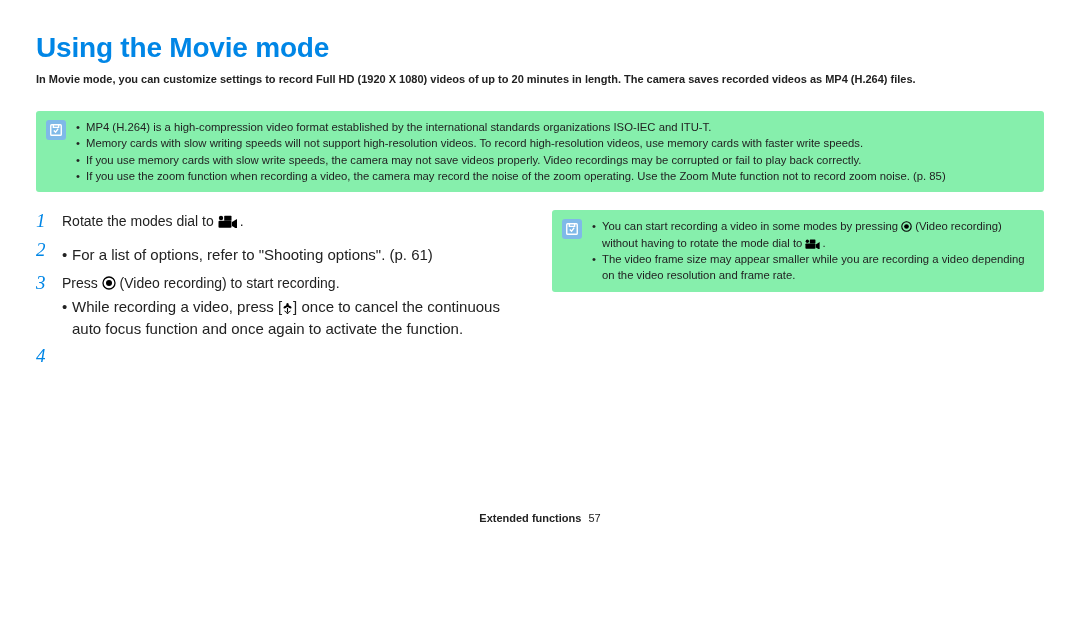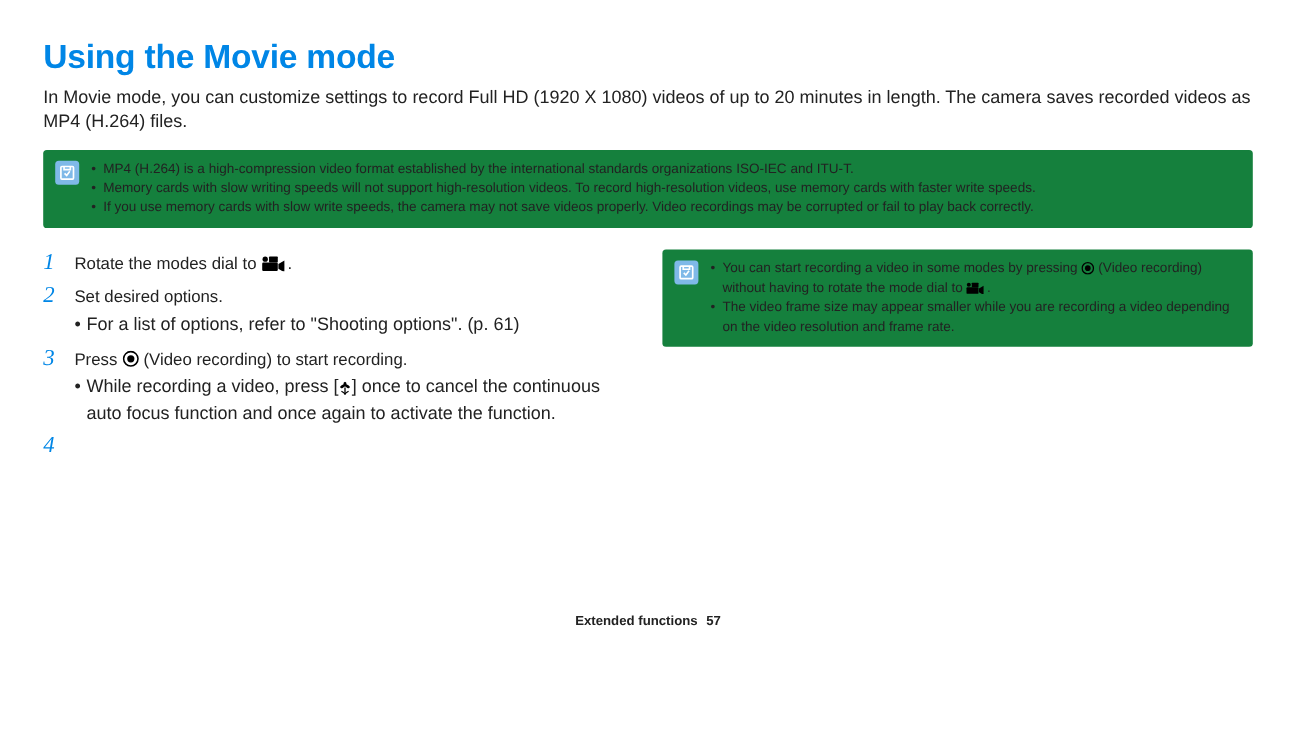--- a/index.html
+++ b/index.html
@@ -1,20 +1,20 @@
 <!DOCTYPE html>
 <html><head>
 <meta charset="utf-8">
 <style>
   * { box-sizing: border-box; margin: 0; padding: 0; }
   html, body { width: 1080px; height: 630px; background: #fff; font-family: "Segoe UI", "Helvetica Neue", Arial, sans-serif; color: #222; }
   .page { padding: 32px 36px 0 36px; position: relative; height: 536px; }
   h1 { color: #0086e6; font-size: 28px; font-weight: 700; letter-spacing: -0.2px; margin-bottom: 8px; }
-  .intro { font-size: 15px; font-weight: 400; line-height: 1.35; margin-bottom: 12px; }
-  .notebox { background: #15803d; border-radius: 3px; padding: 8px 10px 8px 10px; display: flex; gap: 10px; align-items: flex-start; }
+  .intro { font-size: 11px; font-weight: 700; line-height: 1.35; margin-bottom: 24px; }
+  .notebox { background: #86efac; border-radius: 3px; padding: 8px 10px 8px 10px; display: flex; gap: 10px; align-items: flex-start; }
   .notebox.small { padding: 8px 10px; }
   .notebox .note-icon { width: 20px; height: 20px; flex: 0 0 20px; border-radius: 3px; background: #7fb9e8; display: flex; align-items: center; justify-content: center; margin-top: 1px; }
   .notebox .note-icon svg { width: 14px; height: 14px; stroke: #fff; fill: none; stroke-width: 1.6; }
   .note-list { list-style: none; font-size: 11.3px; line-height: 1.45; }
   .note-list li { position: relative; padding-left: 10px; }
   .note-list li::before { content: "•"; position: absolute; left: 0; top: 0; }
   .columns { display: flex; gap: 26px; margin-top: 18px; }
   .col-left { flex: 0 0 490px; }
   .col-right { flex: 1; }
   .steps { list-style: none; }
@@ -22,41 +22,42 @@
   .step-num { font-style: italic; font-family: Georgia, "Times New Roman", serif; color: #0086e6; font-size: 19px; font-weight: 500; width: 16px; line-height: 1.2; flex: 0 0 16px; }
   .step-body { flex: 1; padding-top: 2px; }
   .step-main { font-size: 14px; line-height: 1.35; font-weight: 430; }
   .step-sub { list-style: none; font-size: 15px; line-height: 1.45; margin-top: 3px; }
   .step-sub li { position: relative; padding-left: 10px; }
   .step-sub li::before { content: "•"; position: absolute; left: 0; top: 0; }
   .icon-inline { display: inline-block; vertical-align: -2px; }
   .icon-inline svg { display: block; }
   .footer { position: absolute; left: 0; right: 0; bottom: 12px; text-align: center; font-size: 11px; }
   .footer .sec { font-weight: 700; }
-  .footer .pg { font-weight: 700; margin-left: 4px; }
+  .footer .pg { font-weight: 400; margin-left: 4px; }
 </style>
 </head>
 <body>
 
 <div class="page">
 
   <h1>Using the Movie mode</h1>
   <p class="intro">In Movie mode, you can customize settings to record Full HD (1920 X 1080) videos of up to 20 minutes in length. The camera saves recorded videos as MP4 (H.264) files.</p>
 
   <div class="notebox">
     <span class="note-icon">
       <svg viewBox="0 0 16 16">
           <rect x="2" y="2" width="12" height="12" rx="1"></rect>
           <path d="M5 2 v3 h6 v-3 M5.5 8.5 l2 2 l3 -4"></path>
         </svg>
     </span>
     <ul class="note-list">
       <li>MP4 (H.264) is a high-compression video format established by the international standards organizations ISO-IEC and ITU-T.</li>
       <li>Memory cards with slow writing speeds will not support high-resolution videos. To record high-resolution videos, use memory cards with faster write speeds.</li>
       <li>If you use memory cards with slow write speeds, the camera may not save videos properly. Video recordings may be corrupted or fail to play back correctly.</li>
+      <li>If you use the zoom function when recording a video, the camera may record the noise of the zoom operating. Use the Zoom Mute function not to record zoom noise. (p. 85)</li>
     </ul>
   </div>
 
   <div class="columns">
     <div class="col-left">
       <ol class="steps">
 
         <li class="step">
           <span class="step-num">1</span>
           <div class="step-body">
@@ -69,21 +70,20 @@
                       <path d="M14 7 l5 -3 v10 l-5 -3 z"></path>
                     </g>
                   </svg></span><span>.</span>
             </p>
           </div>
         </li>
 
         <li class="step">
           <span class="step-num">2</span>
           <div class="step-body">
-            <p class="step-main">Set desired options.</p>
             <ul class="step-sub">
               <li>For a list of options, refer to "Shooting options". (p. 61)</li>
             </ul>
           </div>
         </li>
 
         <li class="step">
           <span class="step-num">3</span>
           <div class="step-body">
             <p class="step-main">

